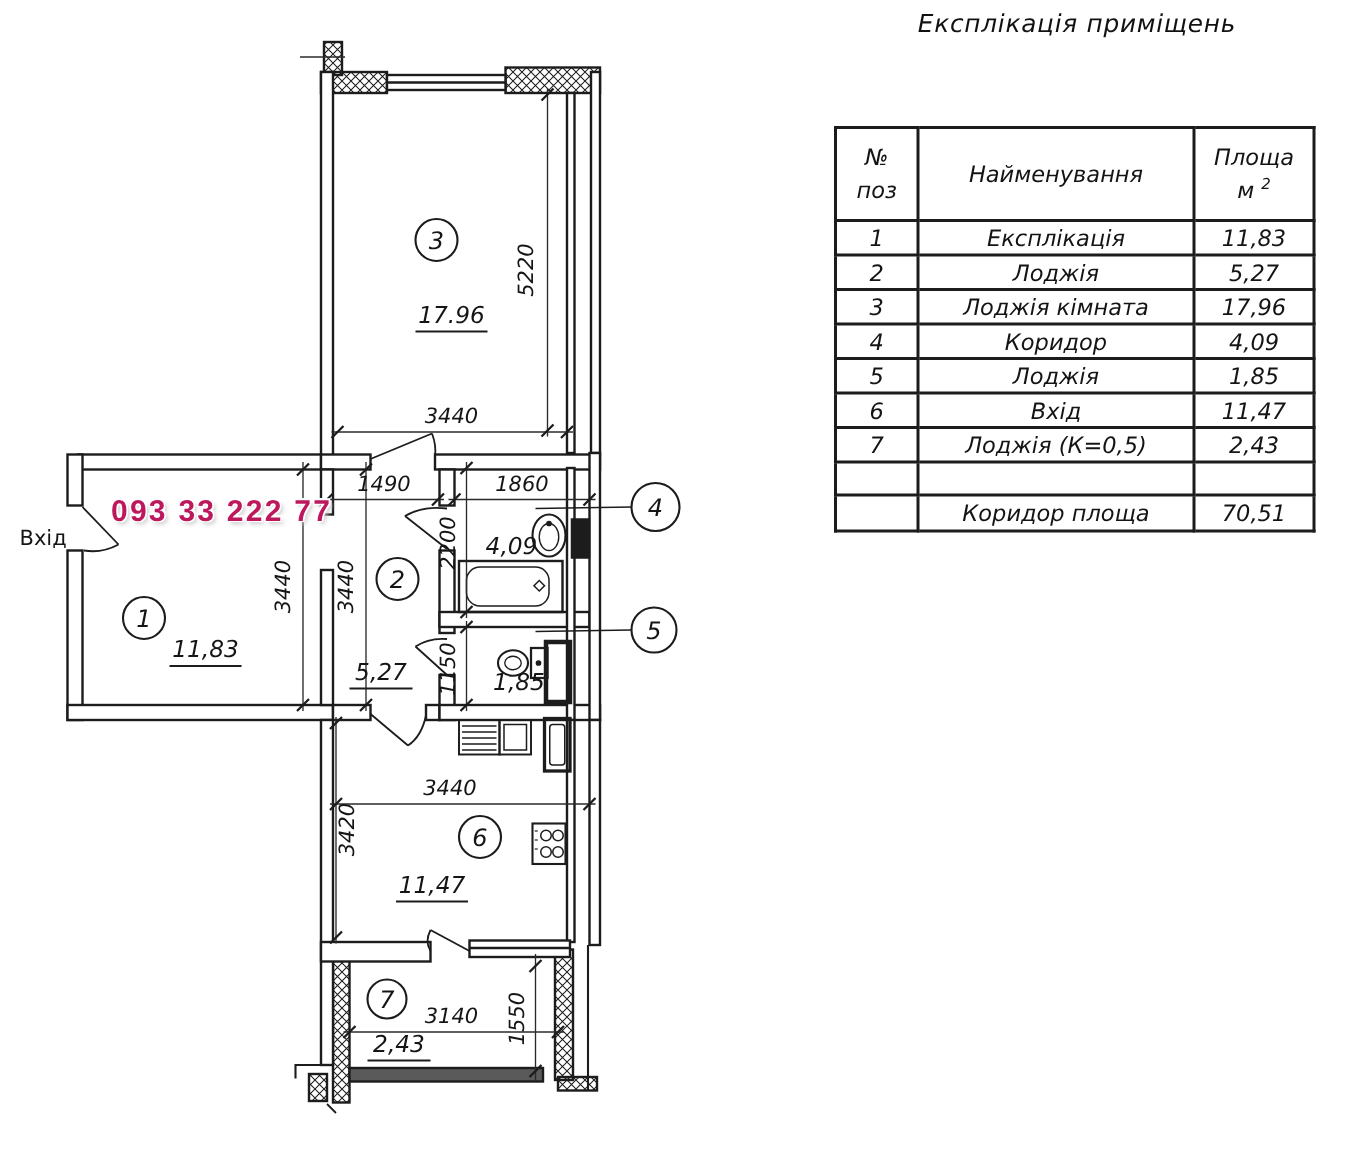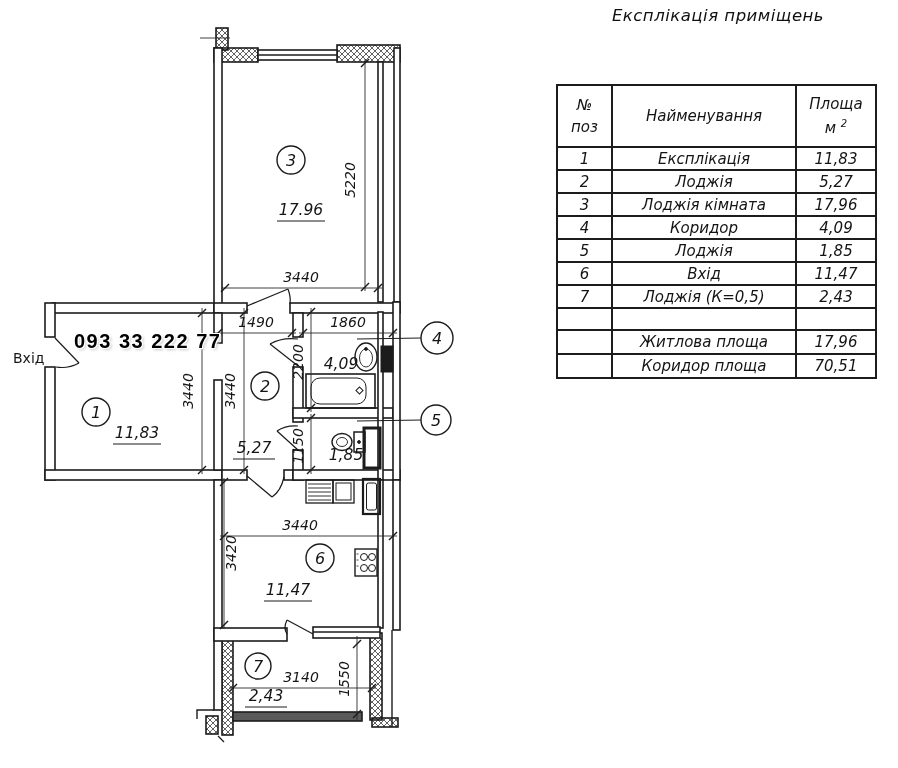--- a/index.html
+++ b/index.html
@@ -1,21 +1,21 @@
 <!DOCTYPE html>
 <html><head>
 <meta charset="utf-8">
 <style>
   html,body{margin:0;padding:0;background:#e9e9e9;}
   .page{position:relative;width:898px;height:768px;background:#ffffff;overflow:hidden;
         font-family:"DejaVu Sans",sans-serif;color:#141414;}
   .title{position:absolute;left:560px;top:6px;width:316px;text-align:center;
          font-style:italic;font-size:16.5px;letter-spacing:.5px;color:#111;}
   .phone{position:absolute;left:74px;top:330px;font-family:"Liberation Sans",sans-serif;
-         font-weight:bold;font-size:20px;color:#000000;letter-spacing:1.5px;
+         font-weight:bold;font-size:20px;color:#be185d;letter-spacing:1.5px;
          text-shadow:1px 1px 0 #fff,-1px -1px 0 #fff,-1px 1px 0 #fff,1px -1px 0 #fff,2px 2px 3px #c9c9c9;}
   table.expl{position:absolute;left:556px;top:84px;border-collapse:collapse;table-layout:fixed;
              background:#fff;font-style:italic;}
   table.expl td{border:2px solid #1c1c1c;text-align:center;vertical-align:middle;
                 font-size:15px;padding:0 2px;overflow:hidden;white-space:nowrap;}
   table.expl tr.hdr td{font-size:15px;line-height:1.5;}
   table.expl sup{font-size:10px;}
   svg text{fill:#151515;}
   .dim{font-style:italic;font-size:14px;}
   .area{font-style:italic;font-size:15.5px;}
@@ -79,25 +79,20 @@
     </tr>
     <tr style="height:23px">
       <td>7</td>
       <td>Лоджія (К=0,5)</td>
       <td>2,43</td>
     </tr>
     <tr style="height:22px">
       <td></td>
       <td></td>
       <td></td>
-    </tr>
-    <tr style="height:24px">
-      <td></td>
-      <td>Житлова площа</td>
-      <td>17,96</td>
     </tr>
     <tr style="height:24px">
       <td></td>
       <td>Коридор площа</td>
       <td>70,51</td>
     </tr>
   </tbody>
     </table>
 
   <svg width="898" height="768" viewBox="0 0 898 768" style="position:absolute;left:0;top:0;">

